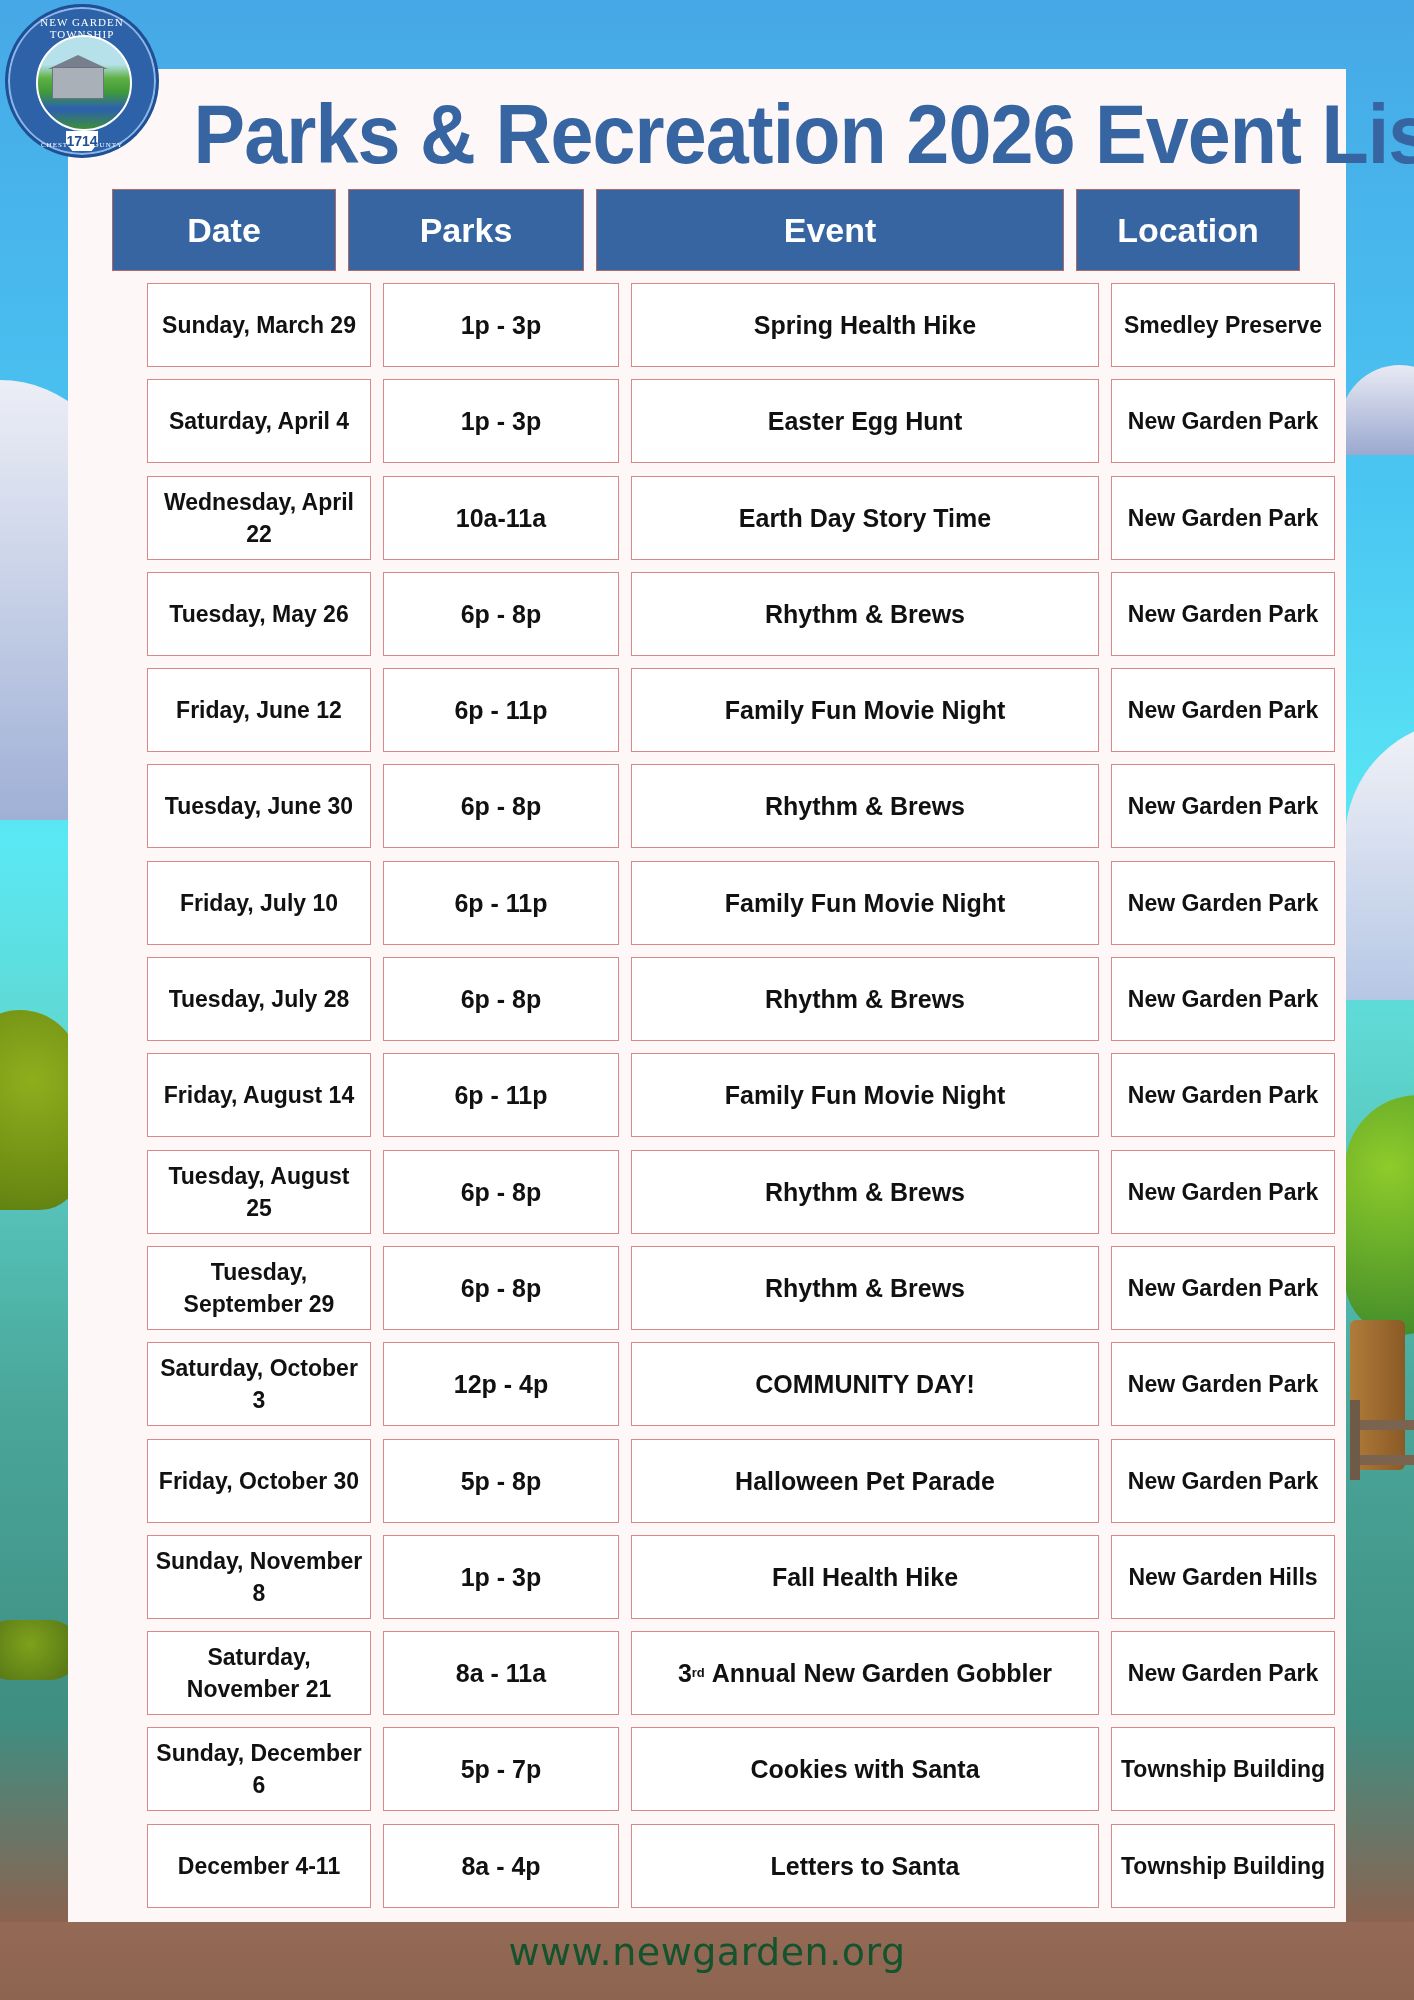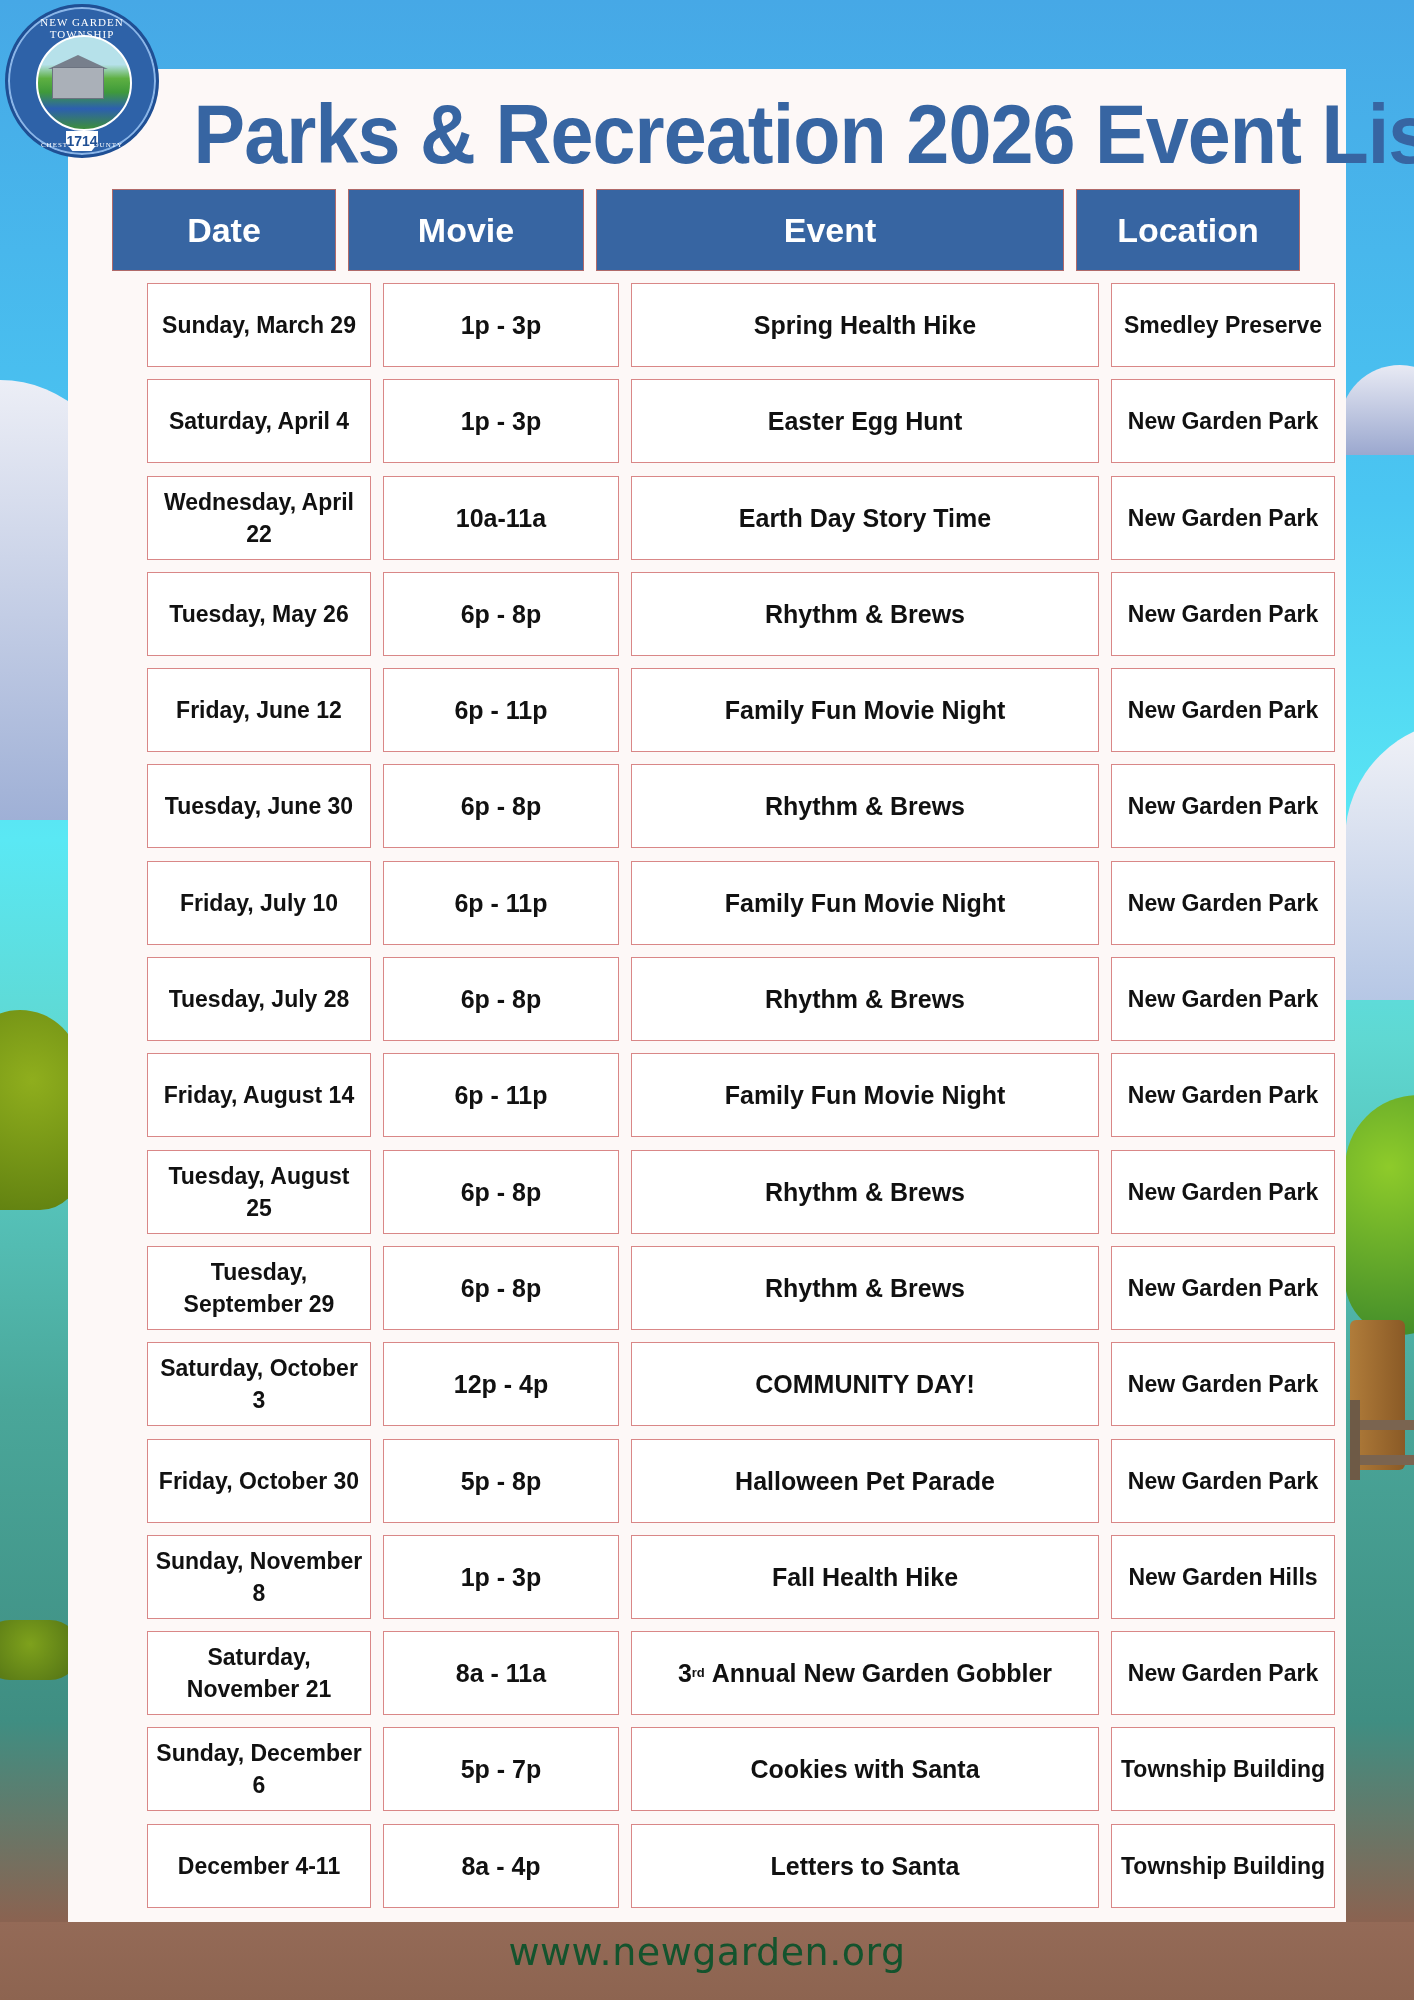--- a/index.html
+++ b/index.html
@@ -87,21 +87,21 @@
   <div class="ring-text ring-bot">CHESTER · COUNTY</div>
   <div class="year">1714</div>
 </div>
 
 <div class="sheet">
   <div class="title">Parks &amp; Recreation 2026 Event List</div>
 
   <div class="grid">
     <div class="row head">
       <div class="cell c-date">Date</div>
-      <div class="cell c-time">Movie</div>
+      <div class="cell c-time">Parks</div>
       <div class="cell c-event">Event</div>
       <div class="cell c-loc">Location</div>
     </div>
     <div class="body">
       <div class="row">
         <div class="cell c-date">Sunday, March 29</div>
         <div class="cell c-time time-txt">1p - 3p</div>
         <div class="cell c-event">Spring Health Hike</div>
         <div class="cell c-loc">Smedley Preserve</div>
       </div>

